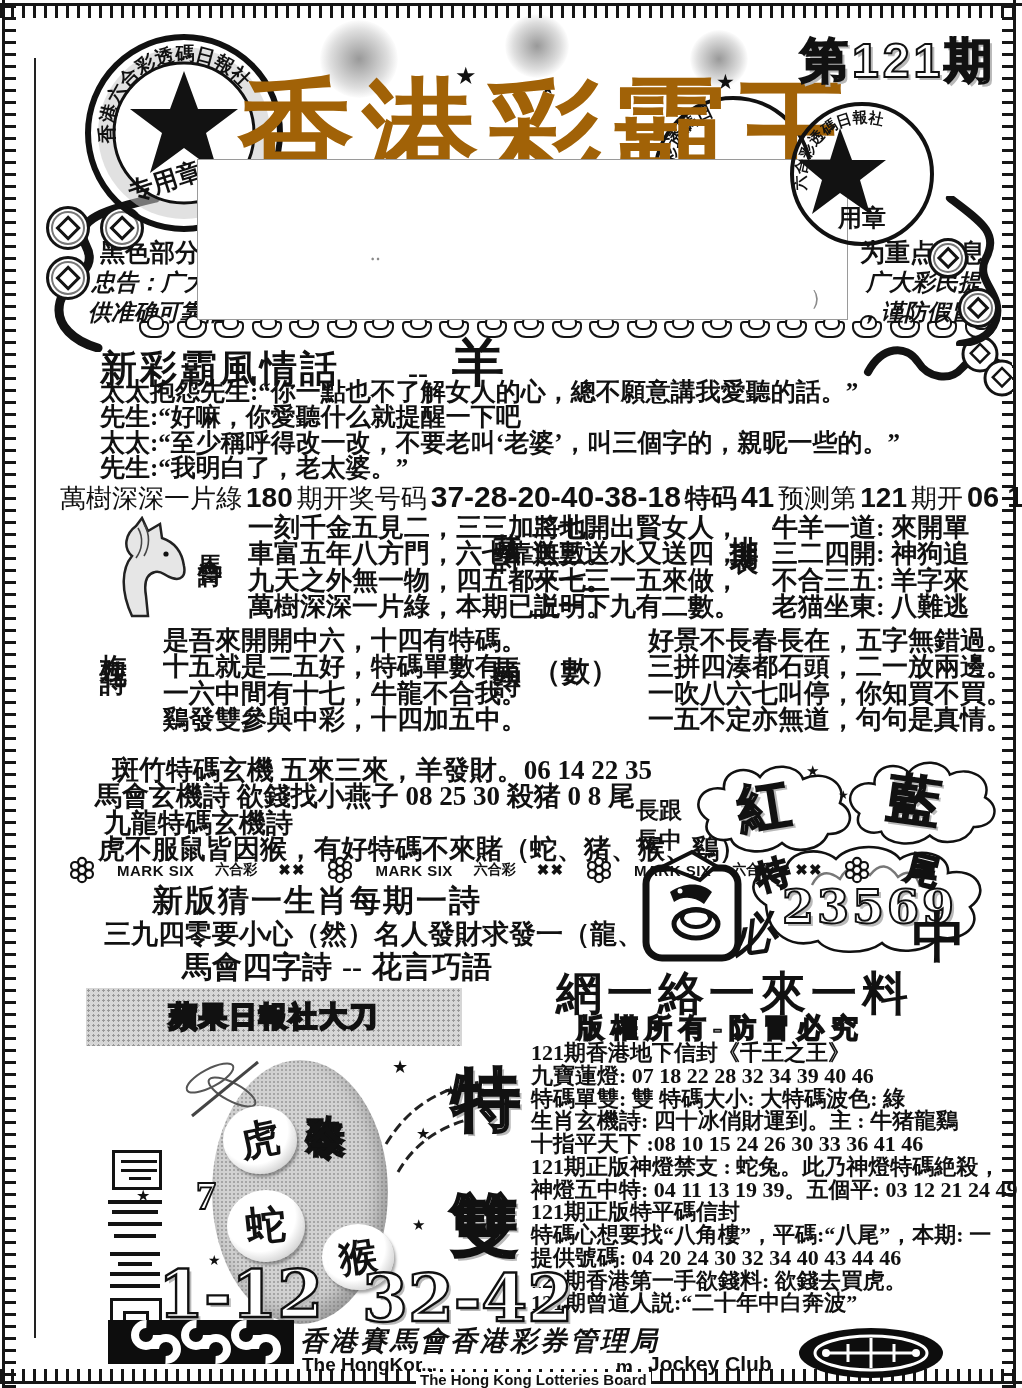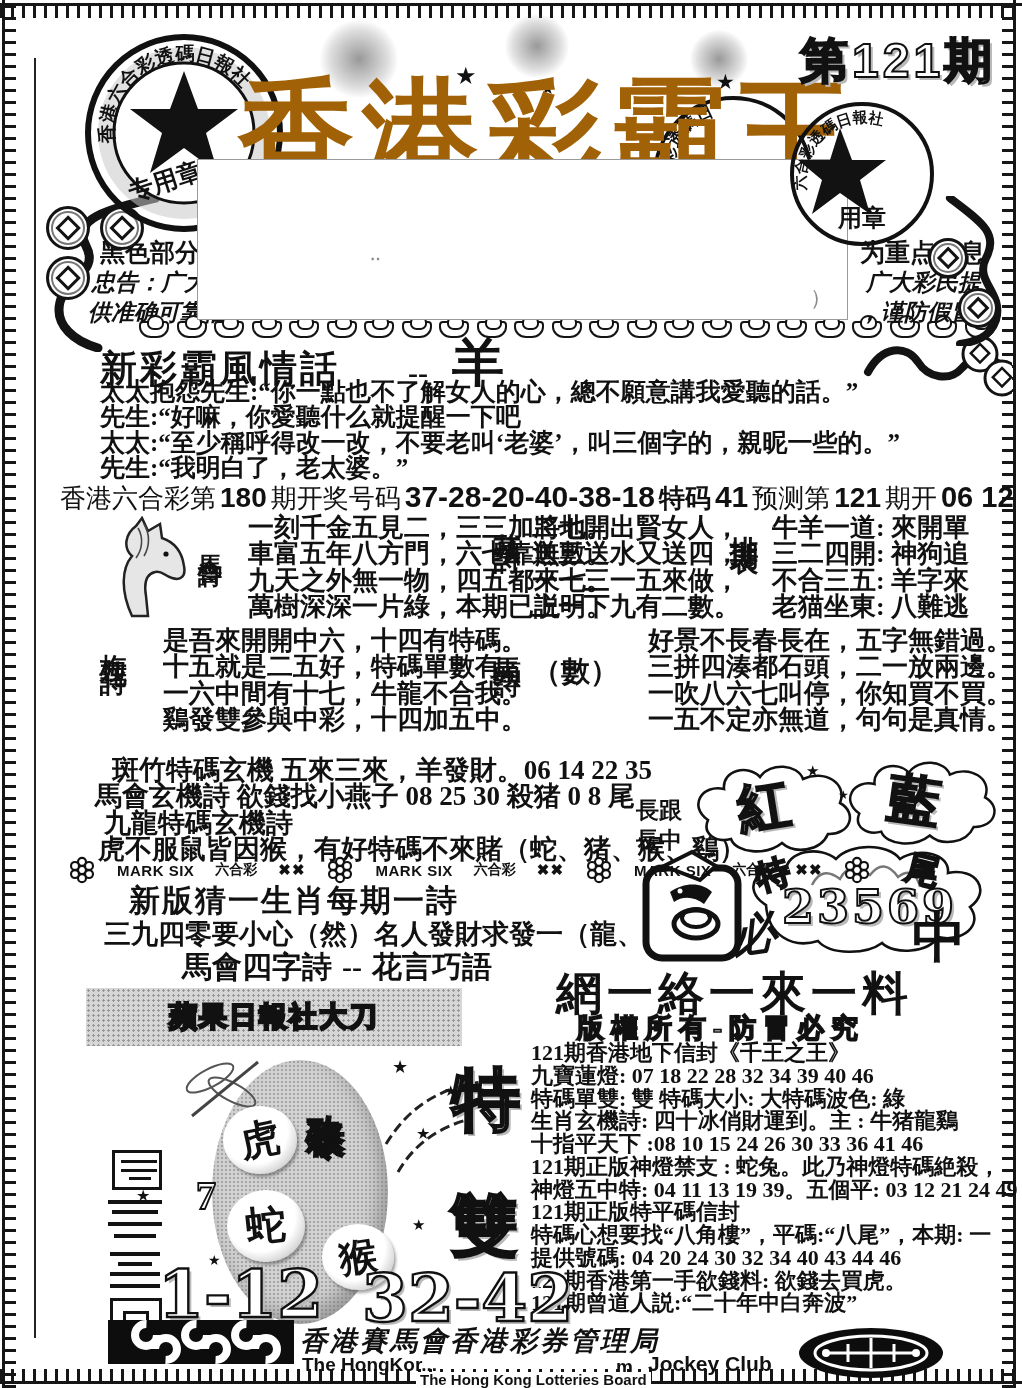--- a/index.html
+++ b/index.html
@@ -176,21 +176,21 @@
     <rect x="133" y="45" width="13" height="13" fill="none" stroke="#131313" stroke-width="2.5" transform="rotate(45 140 52)"></rect>
   </svg>
   <div class="dialog" style="left:100px;top:379px">
     <div>太太抱怨先生:“你一點也不了解女人的心，總不願意講我愛聽的話。”</div>
     <div>先生:“好嘛，你愛聽什么就提醒一下吧</div>
     <div>太太:“至少稱呼得改一改，不要老叫‘老婆’，叫三個字的，親昵一些的。”</div>
     <div>先生:“我明白了，老太婆。”</div>
   </div>
 
   <div class="t" style="left:60px;top:480px;font-size:26px;display:flex;align-items:baseline;gap:4px">
-    <span>香港六合彩第</span>
+    <span>萬樹深深一片綠</span>
       <span class="blk san" style="font-size:28px">180</span>
       <span>期开奖号码</span>
       <span class="blk san" style="font-size:30px">37-28-20-40-38-18</span>
       <span class="blk">特码</span>
       <span class="blk san" style="font-size:30px">41</span>
       <span>预测第</span>
       <span class="blk san" style="font-size:28px">121</span>
       <span>期开</span>
       <span class="b san" style="font-size:29px">06 12 22 27 30 39 T05</span>
   </div>
@@ -292,21 +292,21 @@
           <circle cx="12" cy="5" r="3.4"></circle>
           <circle cx="18" cy="8.5" r="3.4"></circle>
           <circle cx="18" cy="15.5" r="3.4"></circle>
           <circle cx="12" cy="19" r="3.4"></circle>
           <circle cx="6" cy="15.5" r="3.4"></circle>
           <circle cx="6" cy="8.5" r="3.4"></circle>
         </g>
       </svg>
   </div>
 
-  <div class="t blk" style="left:129px;top:884px;font-size:31px;letter-spacing:2px">新版猜一生肖每期一詩</div>
+  <div class="t blk" style="left:152px;top:884px;font-size:31px;letter-spacing:2px">新版猜一生肖每期一詩</div>
   <div class="t b" style="left:104px;top:919px;font-size:27px">三九四零要小心（然）名人發財求發一（龍、猴）</div>
   <div class="t blk" style="left:182px;top:950px;font-size:30px;display:flex;gap:10px">
     <span>馬會四字詩</span>
     <span>--</span>
     <span>花言巧語</span>
   </div>
 
   <div class="banner" style="left:86px;top:988px;width:376px;height:58px;display:flex;align-items:center;justify-content:center">
     <span class="ot" style="font-size:28px;letter-spacing:2px;-webkit-text-stroke-width:2.5px">蘋果日報社大刀</span>
   </div>

